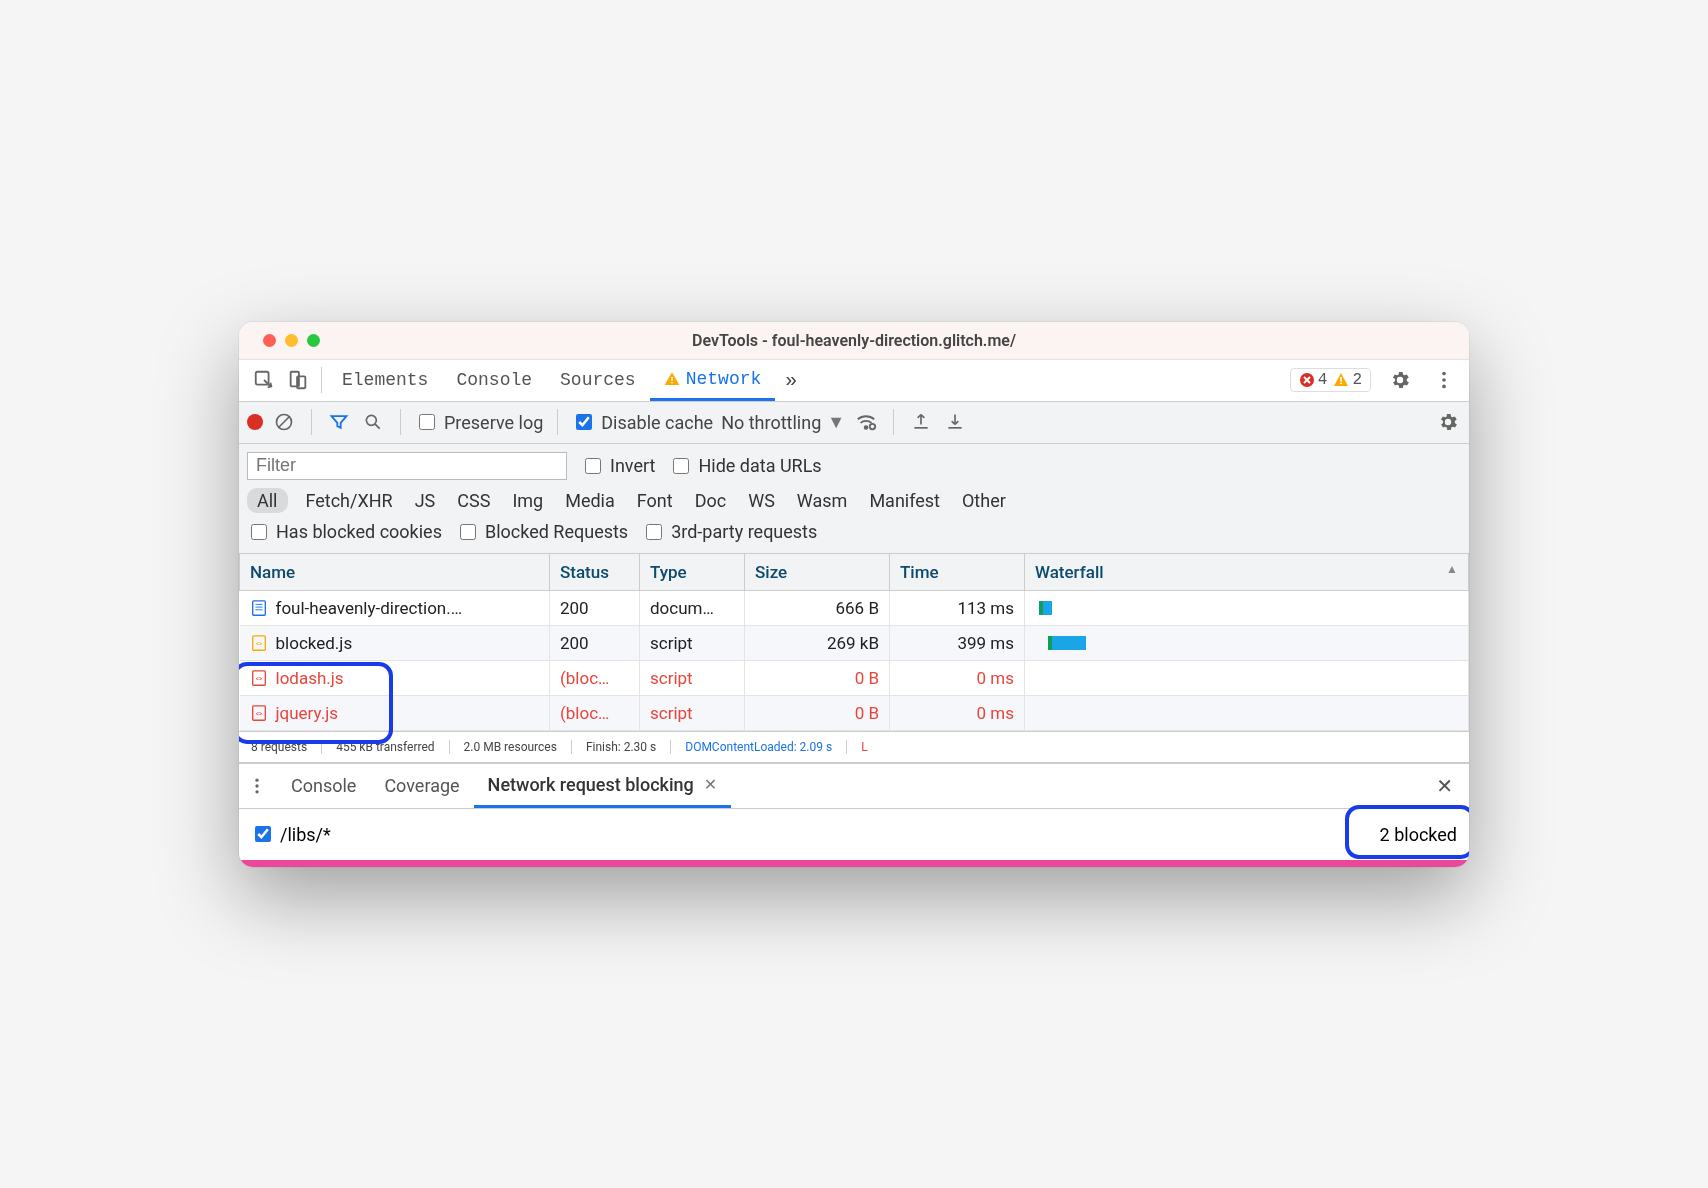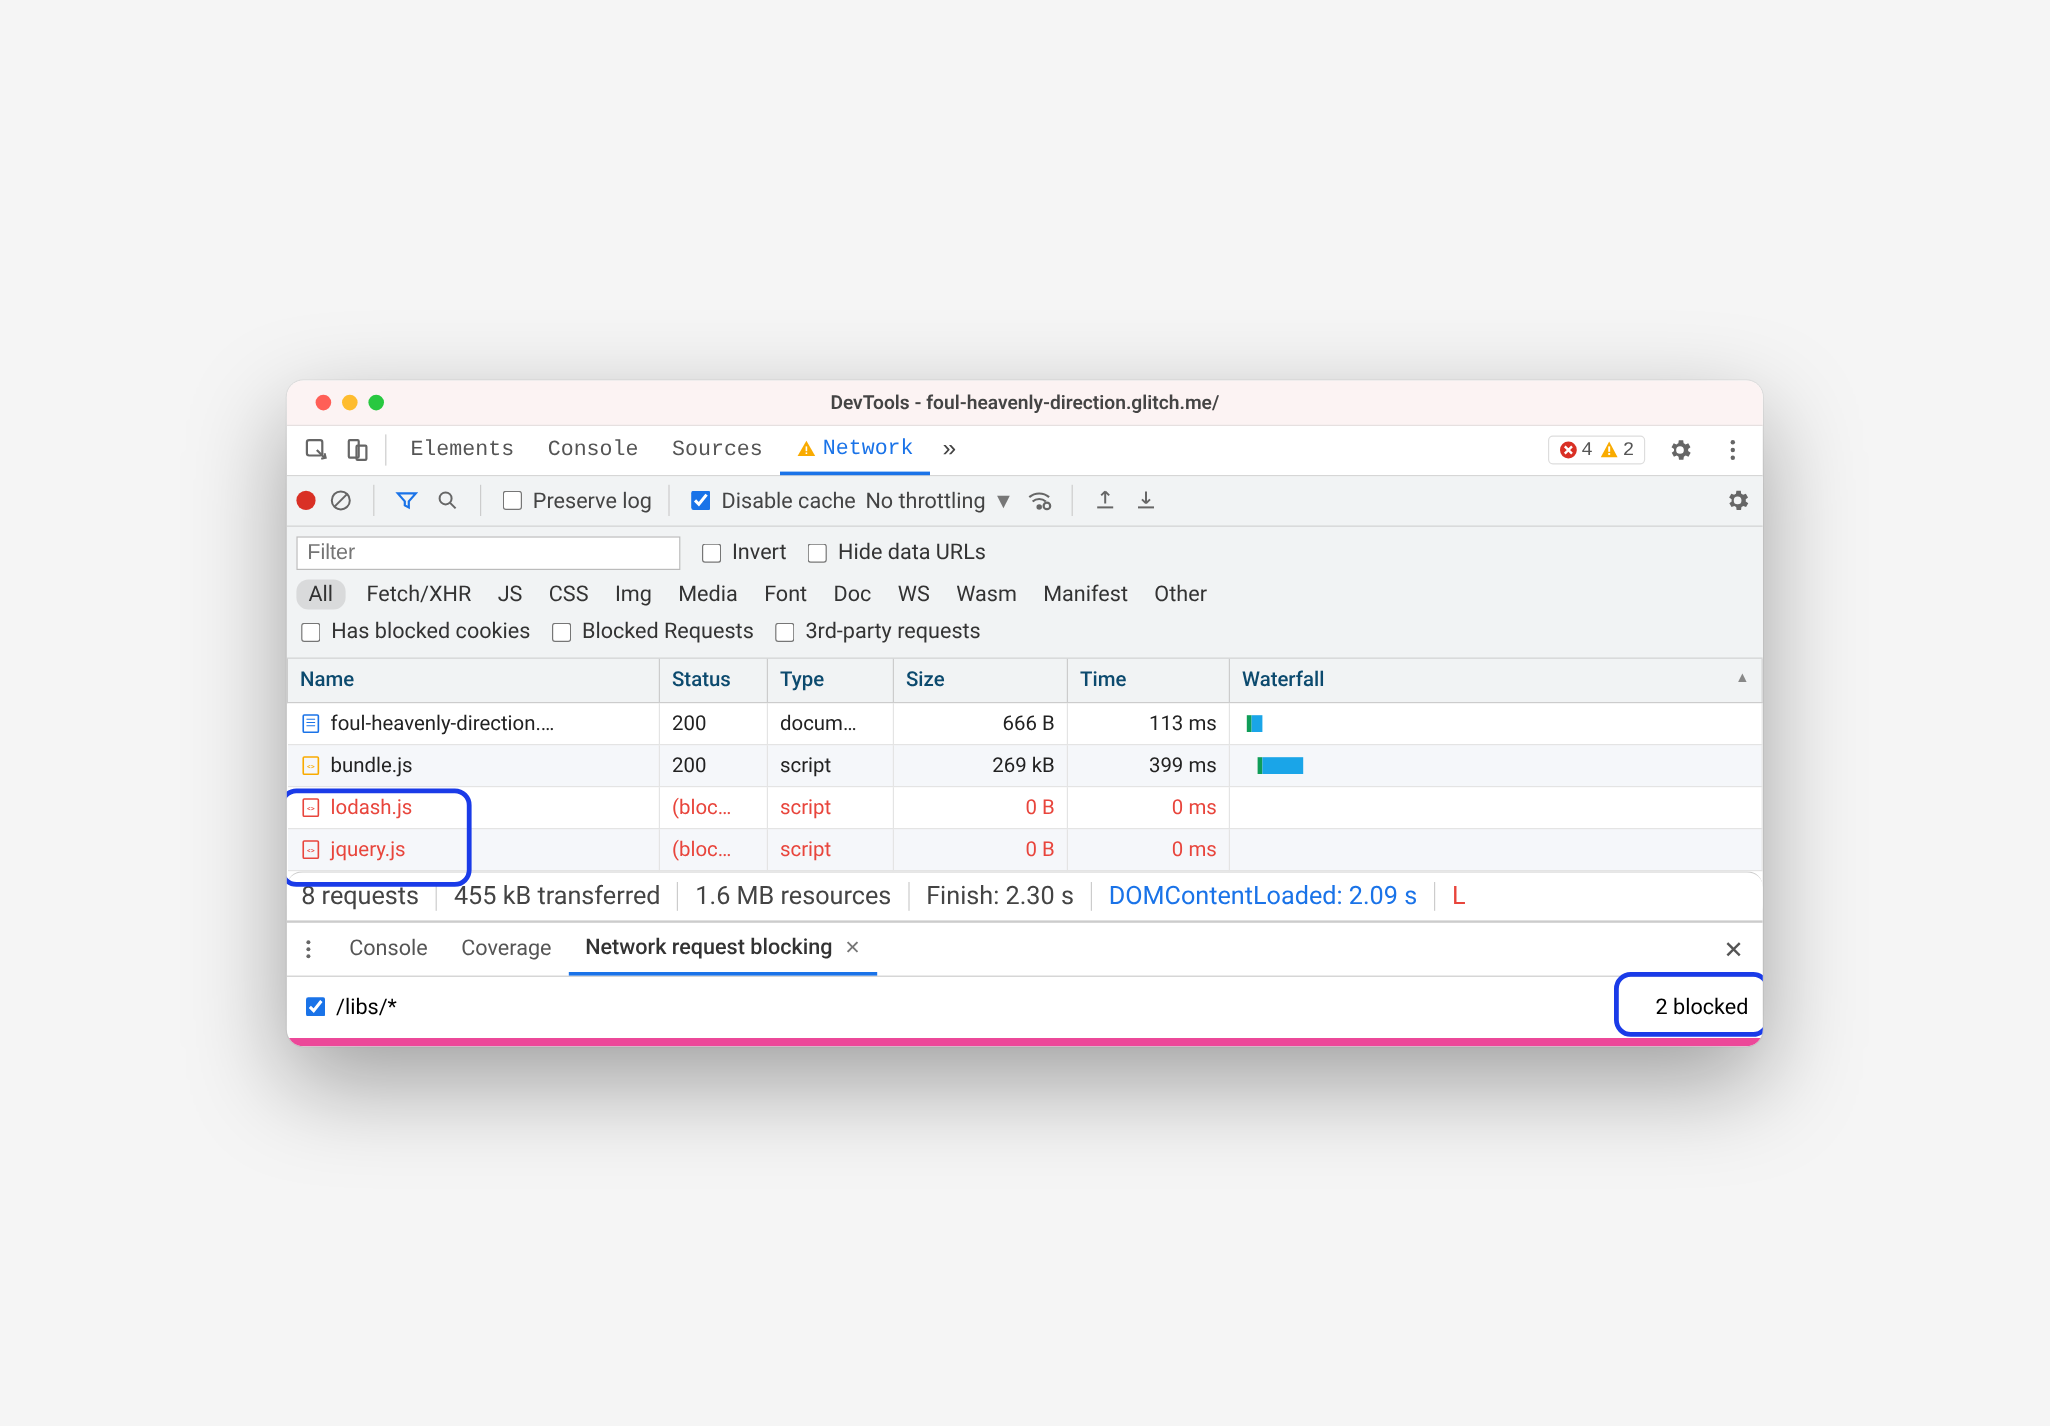--- a/index.html
+++ b/index.html
@@ -110,22 +110,22 @@
   .waterfall{position:relative;height:20px}
   .waterfall .seg{position:absolute;top:3px;height:14px}
   .waterfall .seg.g{background:#0f9d58}
   .waterfall .seg.b{background:#1aa5e8}
   .highlight-box{
     position:absolute;border:4px solid #1a3be8;border-radius:14px;pointer-events:none;z-index:10;
   }
   
   .summary{
     display:flex;align-items:center;gap:0;
-    font-size:21px;padding:8px 12px;border-top:1px solid #ccc;
-    background:#fff;color:#444;white-space:nowrap;overflow:hidden;border-radius:13px;
+    font-size:12px;padding:8px 12px;border-top:1px solid #ccc;
+    background:#fff;color:#444;white-space:nowrap;overflow:hidden;
   }
   .summary span{padding:0 14px;border-left:1px solid #ccc}
   .summary span:first-child{border-left:none;padding-left:0}
   .summary .blue{color:#1a73e8}
   .summary .red{color:#e8453c}
   
   .drawer{border-top:2px solid #ccc}
   .drawer-tabs{
     display:flex;align-items:center;height:45px;font-size:18px;color:#555;
     border-bottom:1px solid #ccc;padding:0 8px;
@@ -376,21 +376,21 @@
               </div>
             </td>
           </tr>
           <tr>
     <td>
               <div style="display:flex;align-items:center;gap:8px">
                 <svg class="fileicon" viewBox="0 0 20 20">
                   <rect x="3" y="2" width="14" height="16" rx="1" fill="none" stroke="#f9ab00" stroke-width="1.5"></rect>
                   <text x="10" y="13" font-size="7" text-anchor="middle" fill="#f9ab00">&lt;&gt;</text>
                 </svg>
-                <span>bundle.js</span>
+                <span>blocked.js</span>
               </div>
             </td>
     <td>200</td>
     <td>script</td>
     <td class="num">269 kB</td>
     <td class="num">399 ms</td>
     <td>
               <div class="waterfall">
                 <div class="seg g" style="left:3%;width:1%"></div>
                 <div class="seg b" style="left:4%;width:8%"></div>
@@ -434,21 +434,21 @@
             </td>
           </tr>
         </tbody>
   </table>
   <div class="highlight-box" style="left:-6px;top:108px;width:160px;height:82px"></div>
   </div>
 
   <div class="summary">
     <span>8 requests</span>
     <span>455 kB transferred</span>
-    <span>1.6 MB resources</span>
+    <span>2.0 MB resources</span>
     <span>Finish: 2.30 s</span>
     <span class="blue">DOMContentLoaded: 2.09 s</span>
     <span class="red">L</span>
   </div>
 
   <div class="drawer">
     <div class="drawer-tabs">
       <div class="dot3">
         <svg width="20" height="20" viewBox="0 0 24 24" fill="#666">
             <circle cx="12" cy="5" r="2"></circle>

